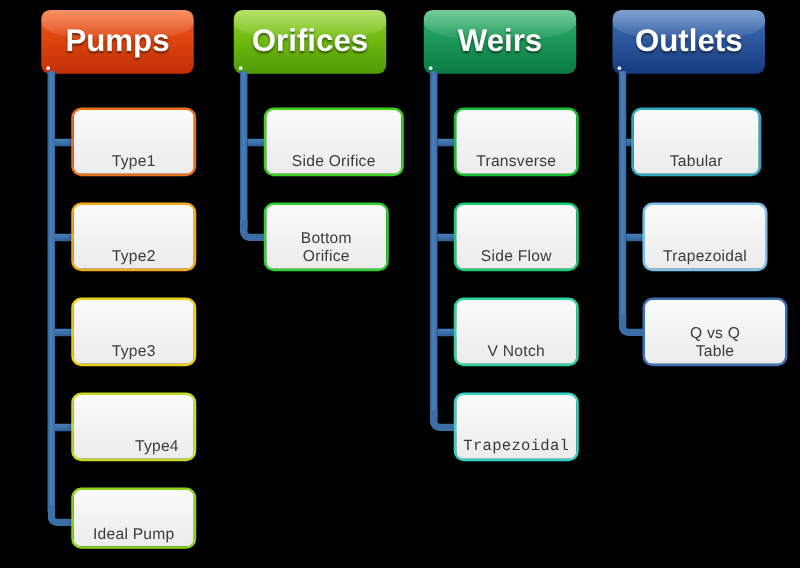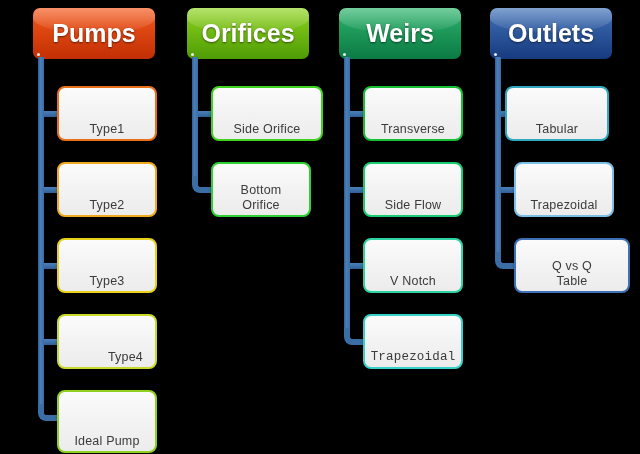--- a/index.html
+++ b/index.html
@@ -145,21 +145,21 @@
         <span class="child-label">Type2</span>
       </div>
       <div class="stub" style="left: 14px; top: 262.5px; width: 21px;"></div>
       <div class="child-box" style="left: 27px; top: 238px; width: 100px; height: 55px; border-color: rgb(232, 209, 26);">
         <span class="child-label">Type3</span>
       </div>
       <div class="stub" style="left: 14px; top: 338.5px; width: 21px;"></div>
       <div class="child-box" style="left: 27px; top: 314px; width: 100px; height: 55px; border-color: rgb(200, 217, 42); padding-left: 41px;">
         <span class="child-label">Type4</span>
       </div>
-      <div class="child-box" style="left: 27px; top: 390px; width: 100px; height: 63px; border-color: rgb(142, 209, 31);">
+      <div class="child-box" style="left: 27px; top: 390px; width: 100px; height: 49px; border-color: rgb(142, 209, 31);">
         <span class="child-label">Ideal Pump</span>
       </div>
     </div>
     <div class="column" style="left: 184px;">
       <div class="header-box" style="background: linear-gradient(rgb(143, 211, 31) 0%, rgb(78, 156, 5) 100%); color: rgb(255, 255, 255);">
         <span class="hdr-label">Orifices</span>
       </div>
       <div class="trunk" style="left: 8px; top: 57px; height: 126.5px;"></div>
       <div class="elbow" style="left: 8px; top: 175.5px; width: 27px; height: 17px;"></div>
       <div class="stub" style="left: 14px; top: 110.5px; width: 21px;"></div>

